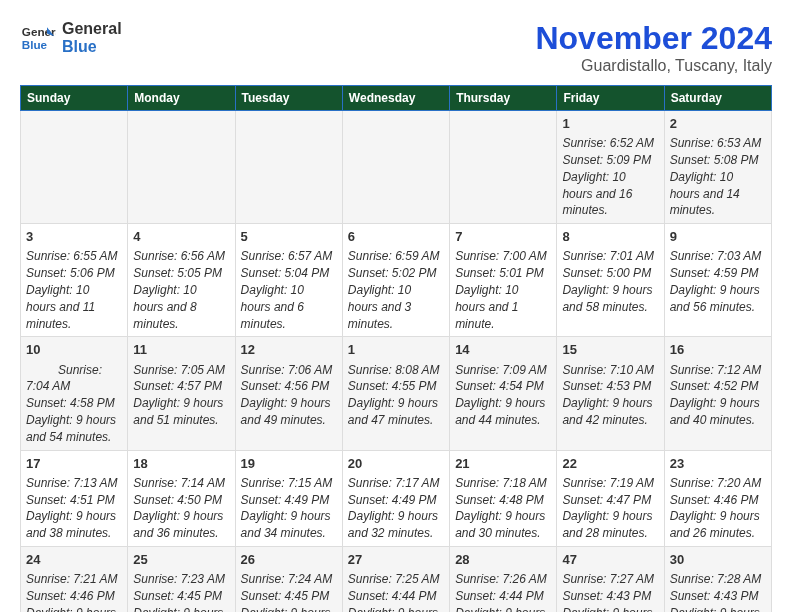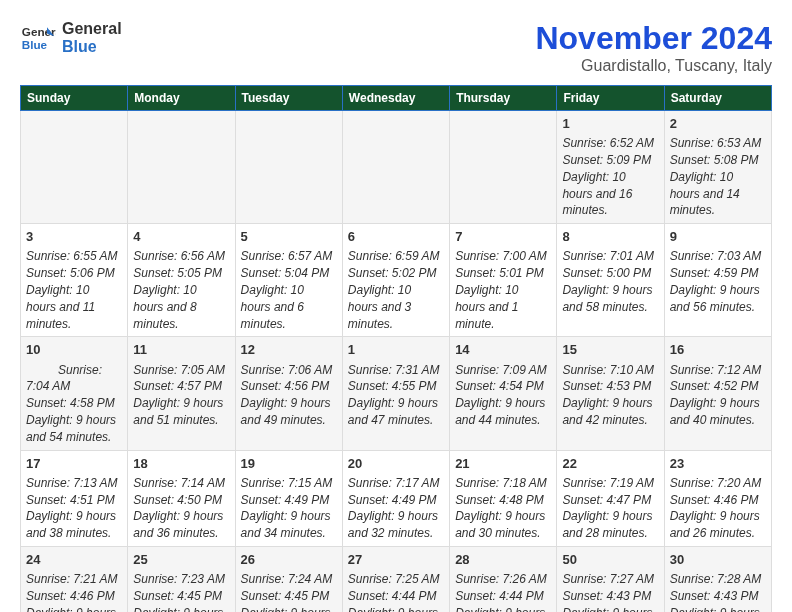--- a/index.html
+++ b/index.html
@@ -151,21 +151,21 @@
       <tr>
         <td><span class="day-number">10</span><span class="day-info" style="white-space: pre-line; margin-left: 32px;">Sunrise: 7:04 AM
 Sunset: 4:58 PM
 Daylight: 9 hours and 54 minutes.</span></td>
         <td><span class="day-number">11</span><span class="day-info" style="white-space: pre-line;">Sunrise: 7:05 AM
 Sunset: 4:57 PM
 Daylight: 9 hours and 51 minutes.</span></td>
         <td><span class="day-number">12</span><span class="day-info" style="white-space: pre-line;">Sunrise: 7:06 AM
 Sunset: 4:56 PM
 Daylight: 9 hours and 49 minutes.</span></td>
-        <td><span class="day-number">1</span><span class="day-info" style="white-space: pre-line;">Sunrise: 7:31 AM
+        <td><span class="day-number">1</span><span class="day-info" style="white-space: pre-line;">Sunrise: 8:08 AM
 Sunset: 4:55 PM
 Daylight: 9 hours and 47 minutes.</span></td>
         <td><span class="day-number">14</span><span class="day-info" style="white-space: pre-line;">Sunrise: 7:09 AM
 Sunset: 4:54 PM
 Daylight: 9 hours and 44 minutes.</span></td>
         <td><span class="day-number">15</span><span class="day-info" style="white-space: pre-line;">Sunrise: 7:10 AM
 Sunset: 4:53 PM
 Daylight: 9 hours and 42 minutes.</span></td>
         <td><span class="day-number">16</span><span class="day-info" style="white-space: pre-line;">Sunrise: 7:12 AM
 Sunset: 4:52 PM
@@ -203,21 +203,21 @@
 Daylight: 9 hours and 22 minutes.</span></td>
         <td><span class="day-number">26</span><span class="day-info" style="white-space: pre-line;">Sunrise: 7:24 AM
 Sunset: 4:45 PM
 Daylight: 9 hours and 20 minutes.</span></td>
         <td><span class="day-number">27</span><span class="day-info" style="white-space: pre-line; margin-top: 28px;">Sunrise: 7:25 AM
 Sunset: 4:44 PM
 Daylight: 9 hours and 19 minutes.</span></td>
         <td><span class="day-number">28</span><span class="day-info" style="white-space: pre-line;">Sunrise: 7:26 AM
 Sunset: 4:44 PM
 Daylight: 9 hours and 17 minutes.</span></td>
-        <td><span class="day-number">50</span><span class="day-info" style="white-space: pre-line;">Sunrise: 7:27 AM
+        <td><span class="day-number">47</span><span class="day-info" style="white-space: pre-line;">Sunrise: 7:27 AM
 Sunset: 4:43 PM
 Daylight: 9 hours and 15 minutes.</span></td>
         <td><span class="day-number">30</span><span class="day-info" style="white-space: pre-line;">Sunrise: 7:28 AM
 Sunset: 4:43 PM
 Daylight: 9 hours and 14 minutes.</span></td>
       </tr>
     </tbody>
 </table>
 
 </body></html>

